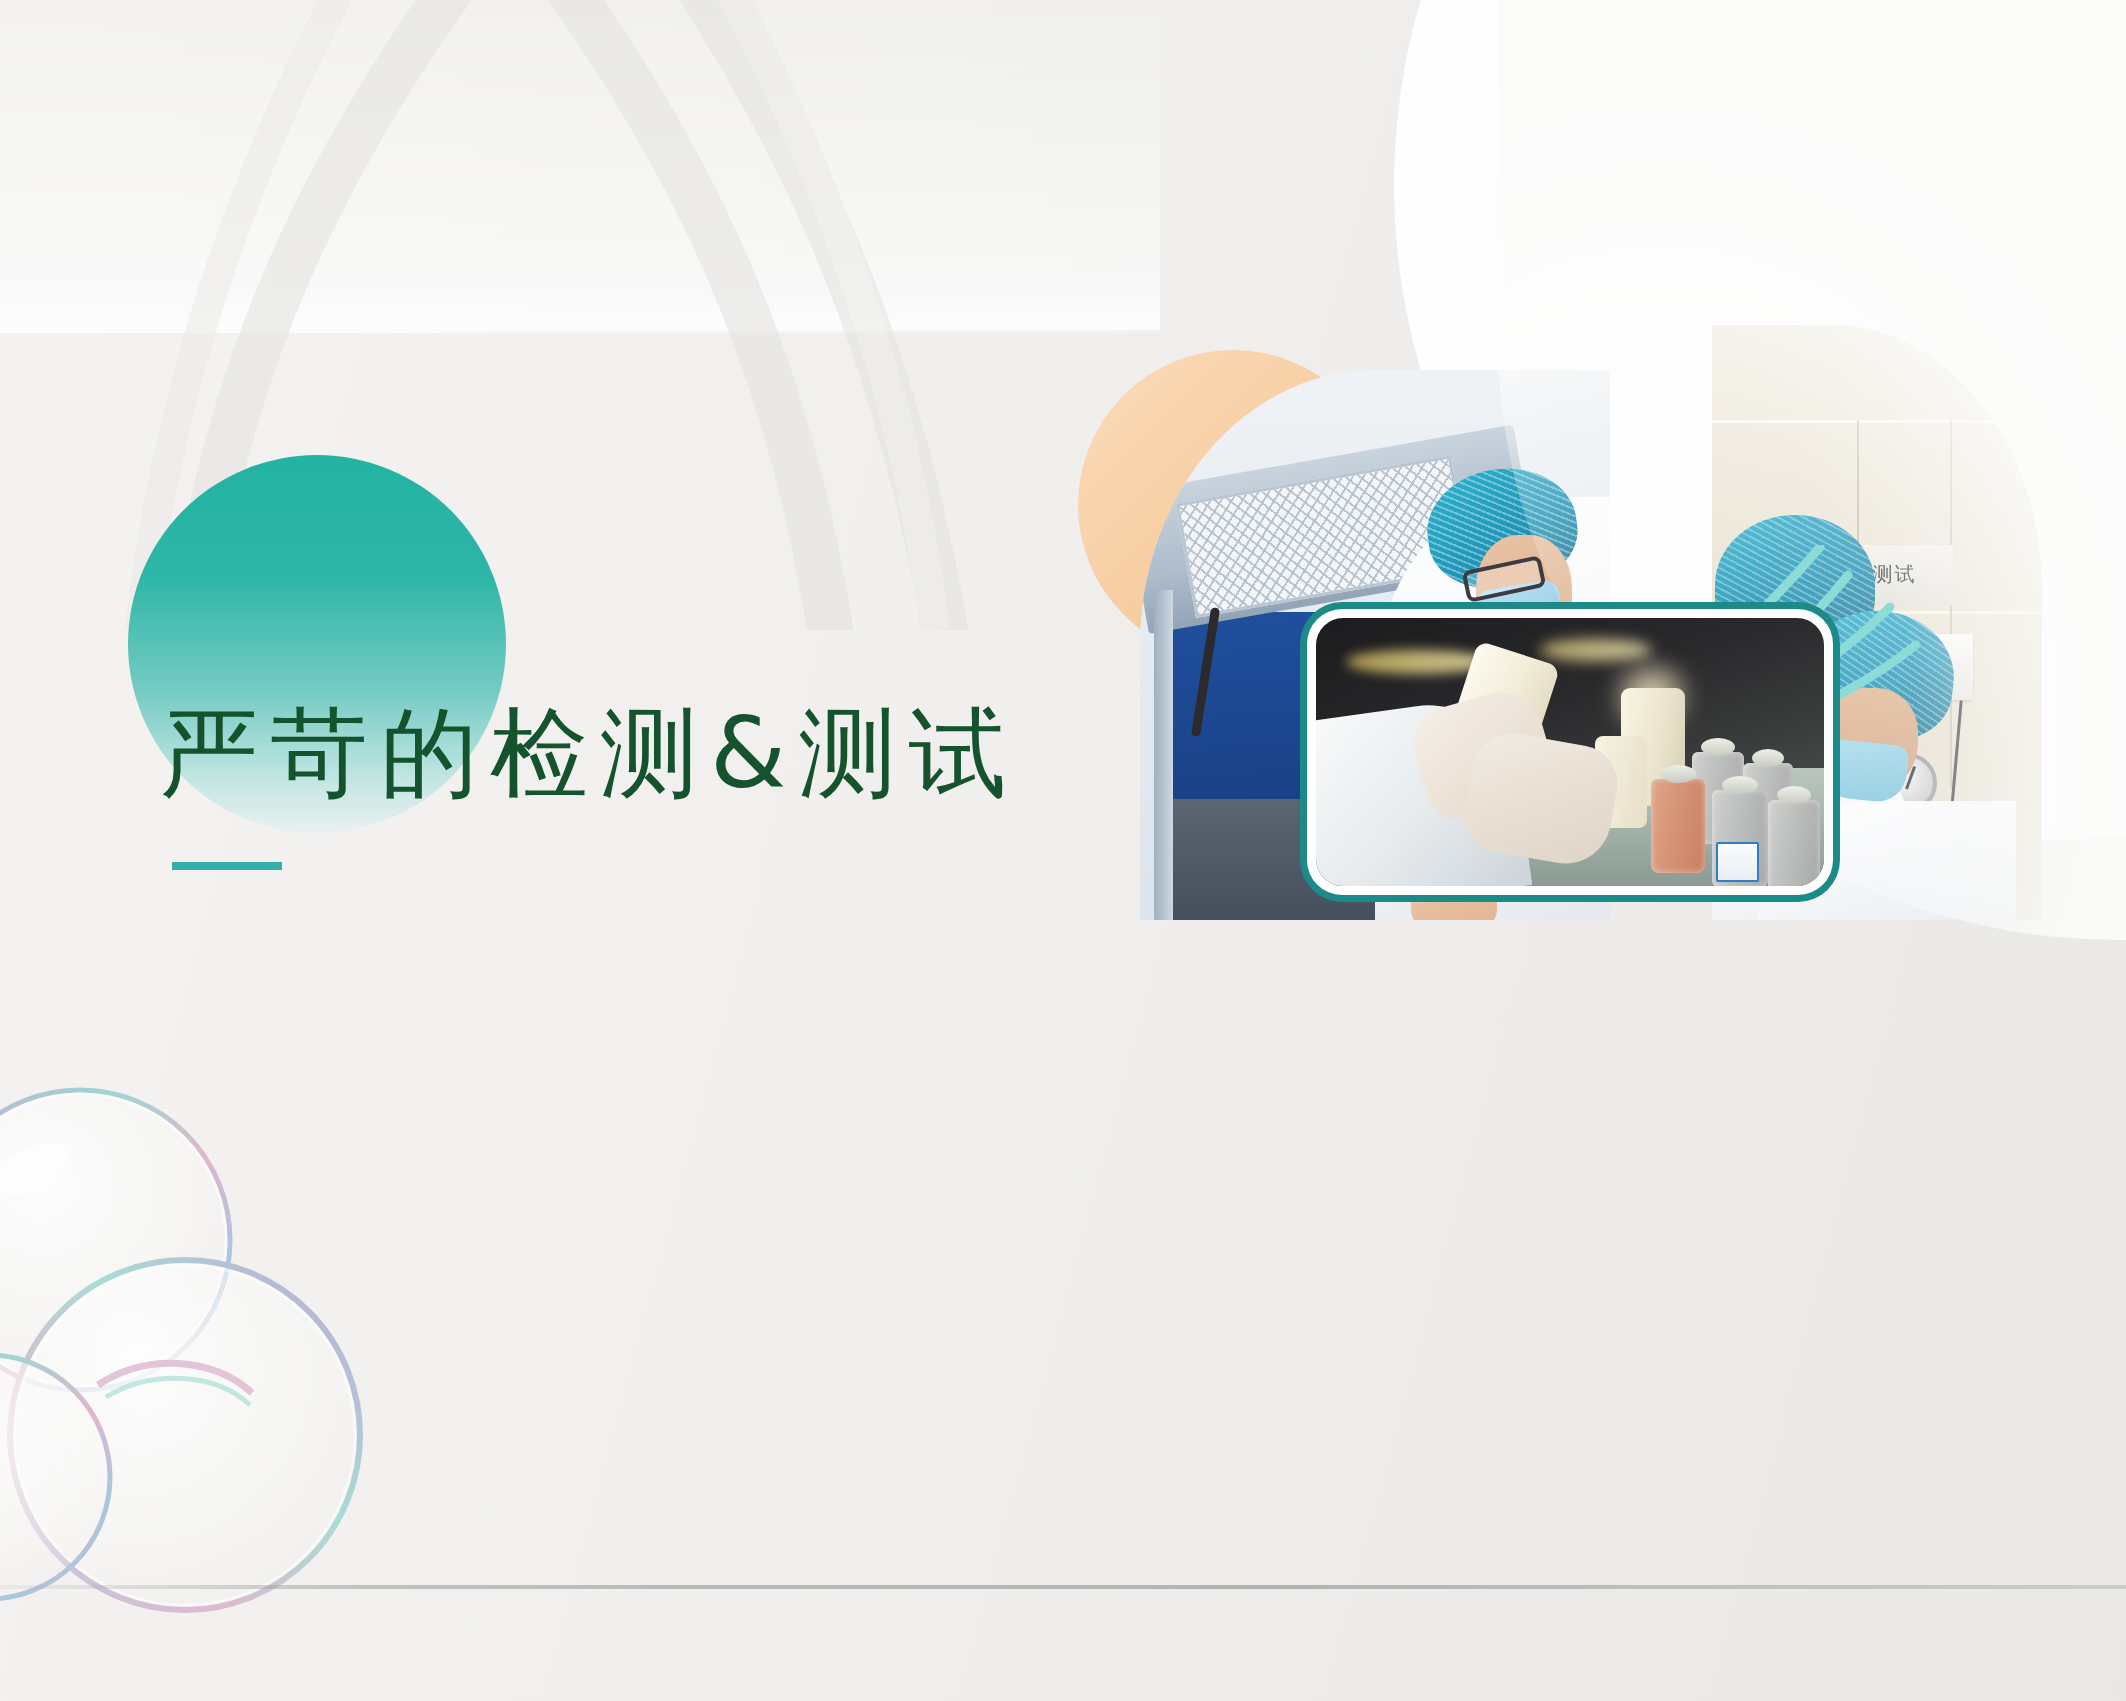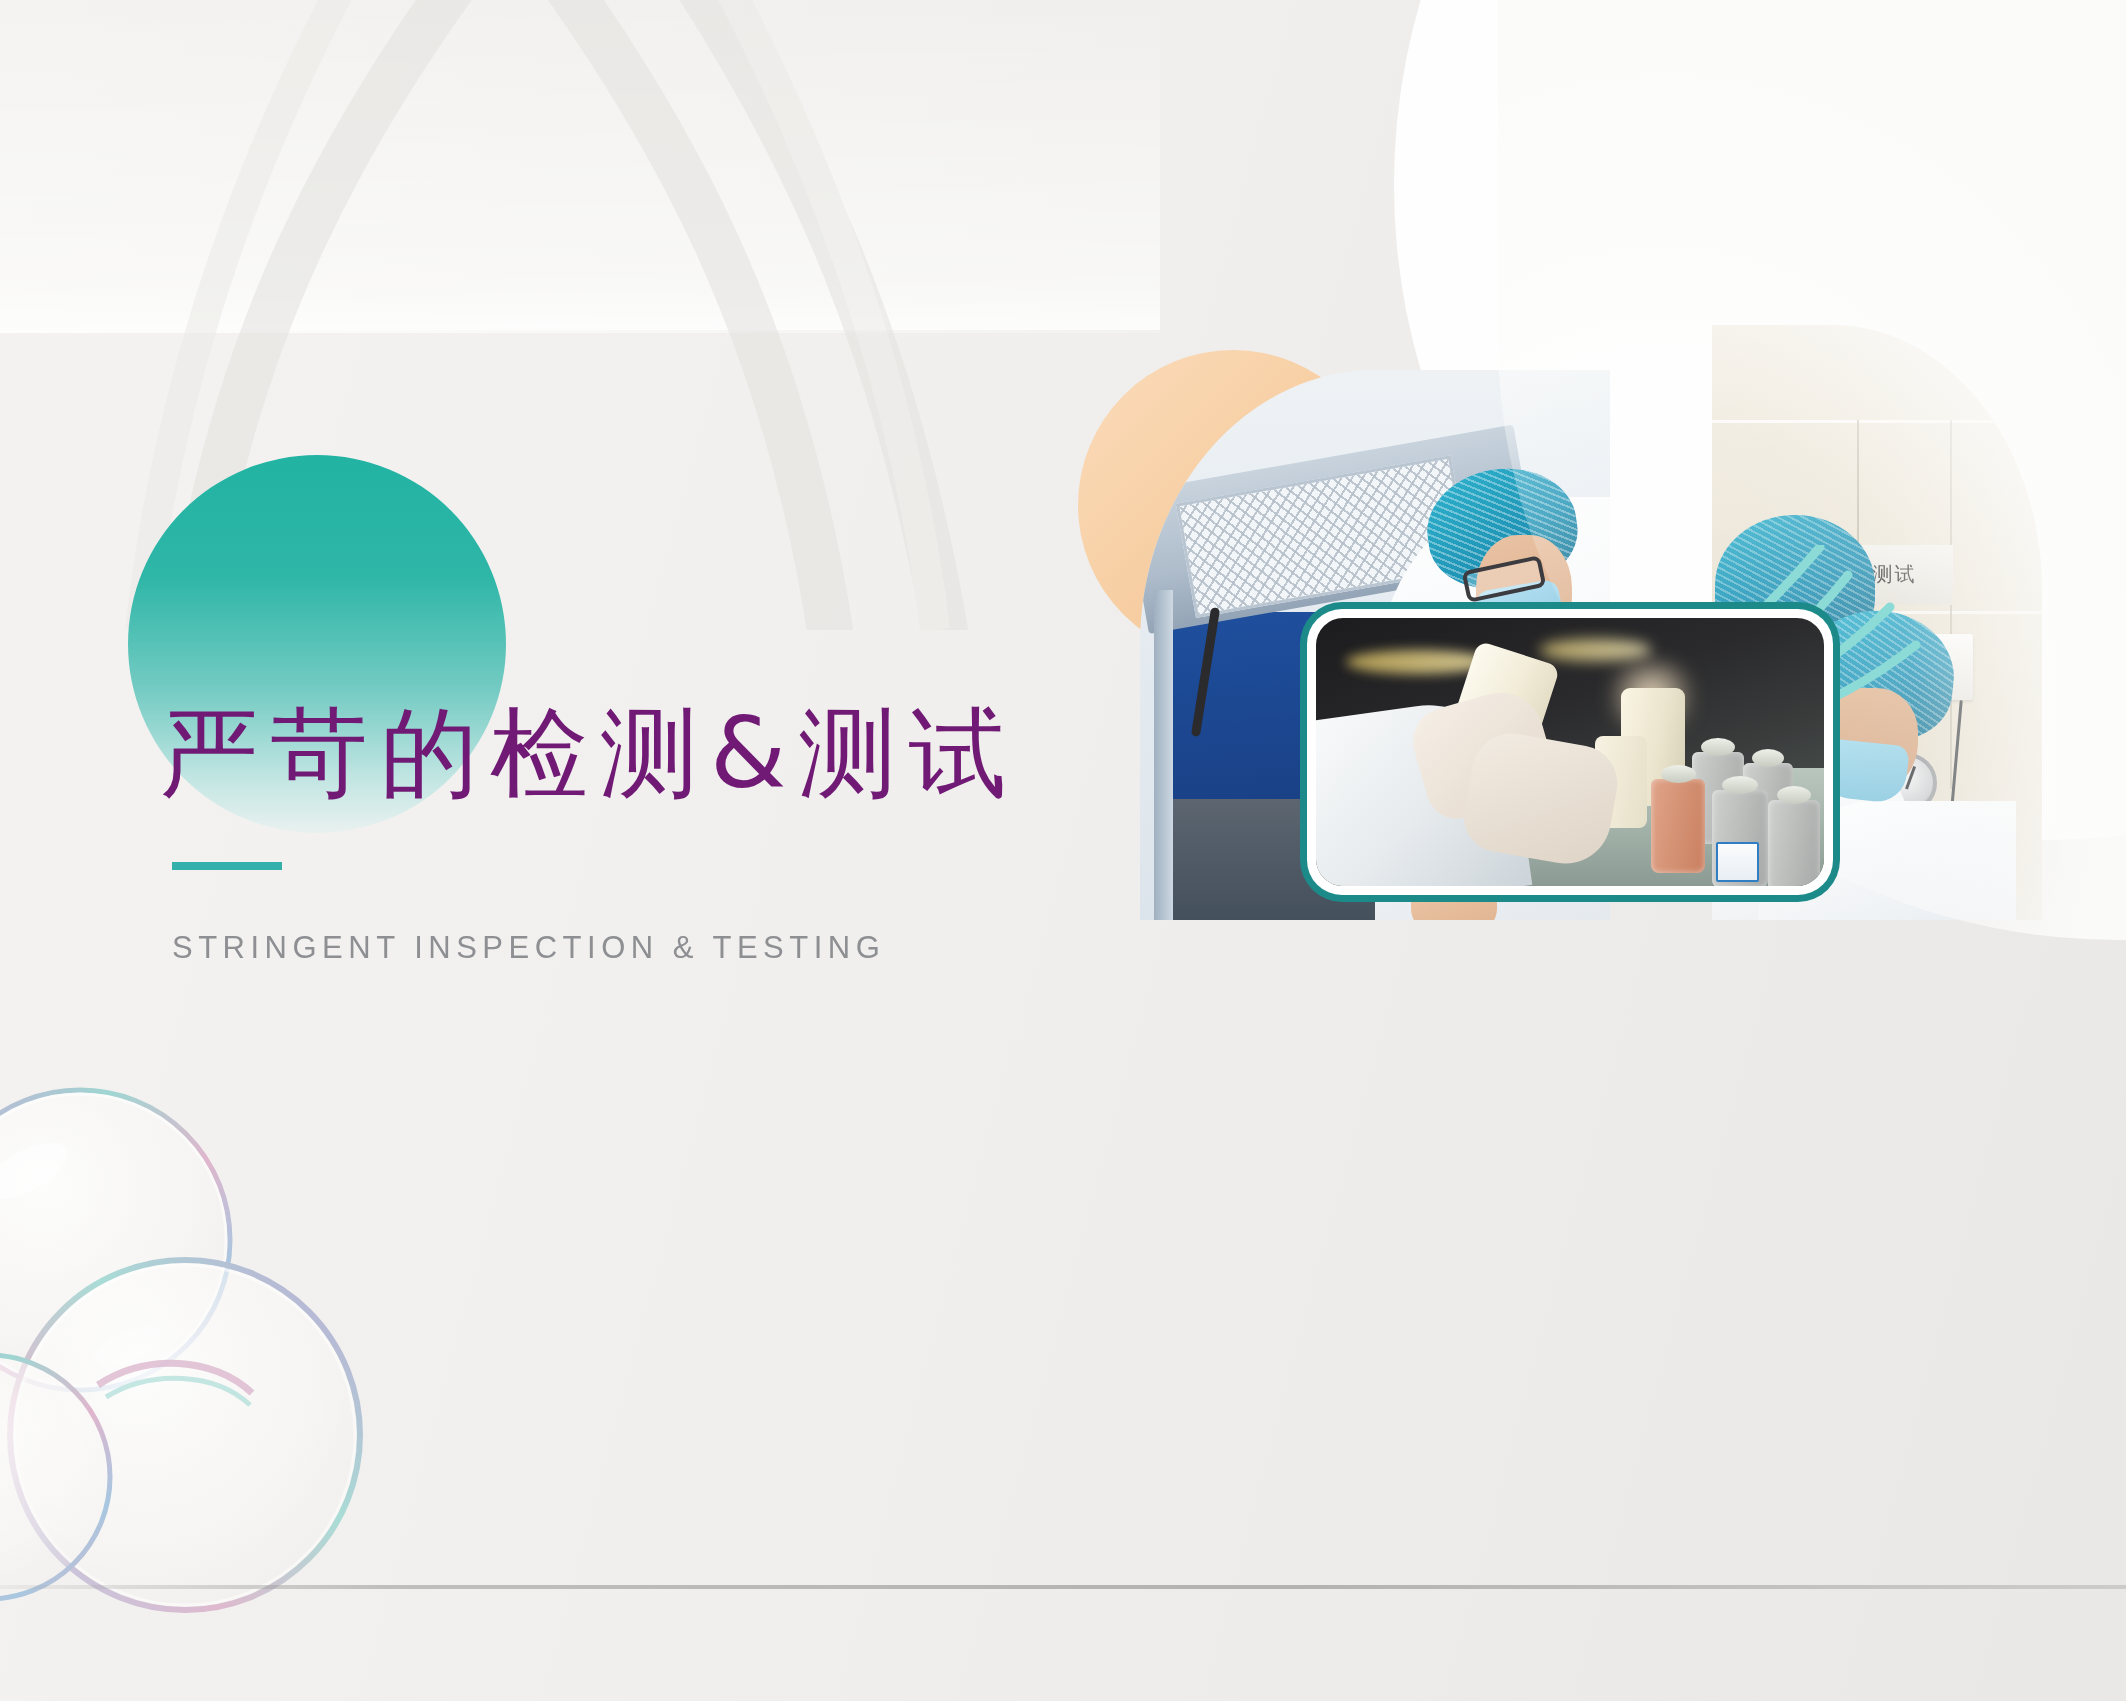--- a/index.html
+++ b/index.html
@@ -44,21 +44,21 @@
   .bubbles svg{width:100%;height:100%;display:block;}
 
   
   .teal-circle{
     position:absolute;left:128px;top:455px;width:378px;height:378px;border-radius:50%;
     background:linear-gradient(180deg,#22b3a3 0%,#2eb6a7 32%,#74cbc3 62%,#c3e6e3 86%,#e9f1f0 100%);
   }
   .headline{
     position:absolute;left:160px;top:702px;
     font-size:98px;line-height:1.05;letter-spacing:12px;
-    color:#701a75;font-weight:400;white-space:nowrap;
+    color:#14532d;font-weight:400;white-space:nowrap;
     font-family:"DejaVu Sans","Liberation Sans",sans-serif;
   }
   .accent-bar{position:absolute;left:172px;top:862px;width:110px;height:8px;background:#33afac;}
   .subline{
     position:absolute;left:172px;top:930px;
     font-size:31px;letter-spacing:5.5px;color:#8d8f92;font-weight:400;white-space:nowrap;
   }
 
   
   .collage{position:absolute;left:1100px;top:330px;width:1026px;height:900px;}
@@ -233,21 +233,20 @@
   </div>
 
   <div class="white-orb"></div>
 
   <div class="teal-circle"></div>
 
   <div class="headline">严苛的检测&amp;测试</div>
 
   <div class="accent-bar"></div>
 
-  <div class="subline">STRINGENT INSPECTION &amp; TESTING</div>
 
   <div class="collage">
 
     <div class="peach-orb"></div>
 
     <div class="photo-left">
       <div class="scene">
         <div class="s1-bg"></div>
         <div class="s1-cab"></div>
         <div class="s1-base"></div>

